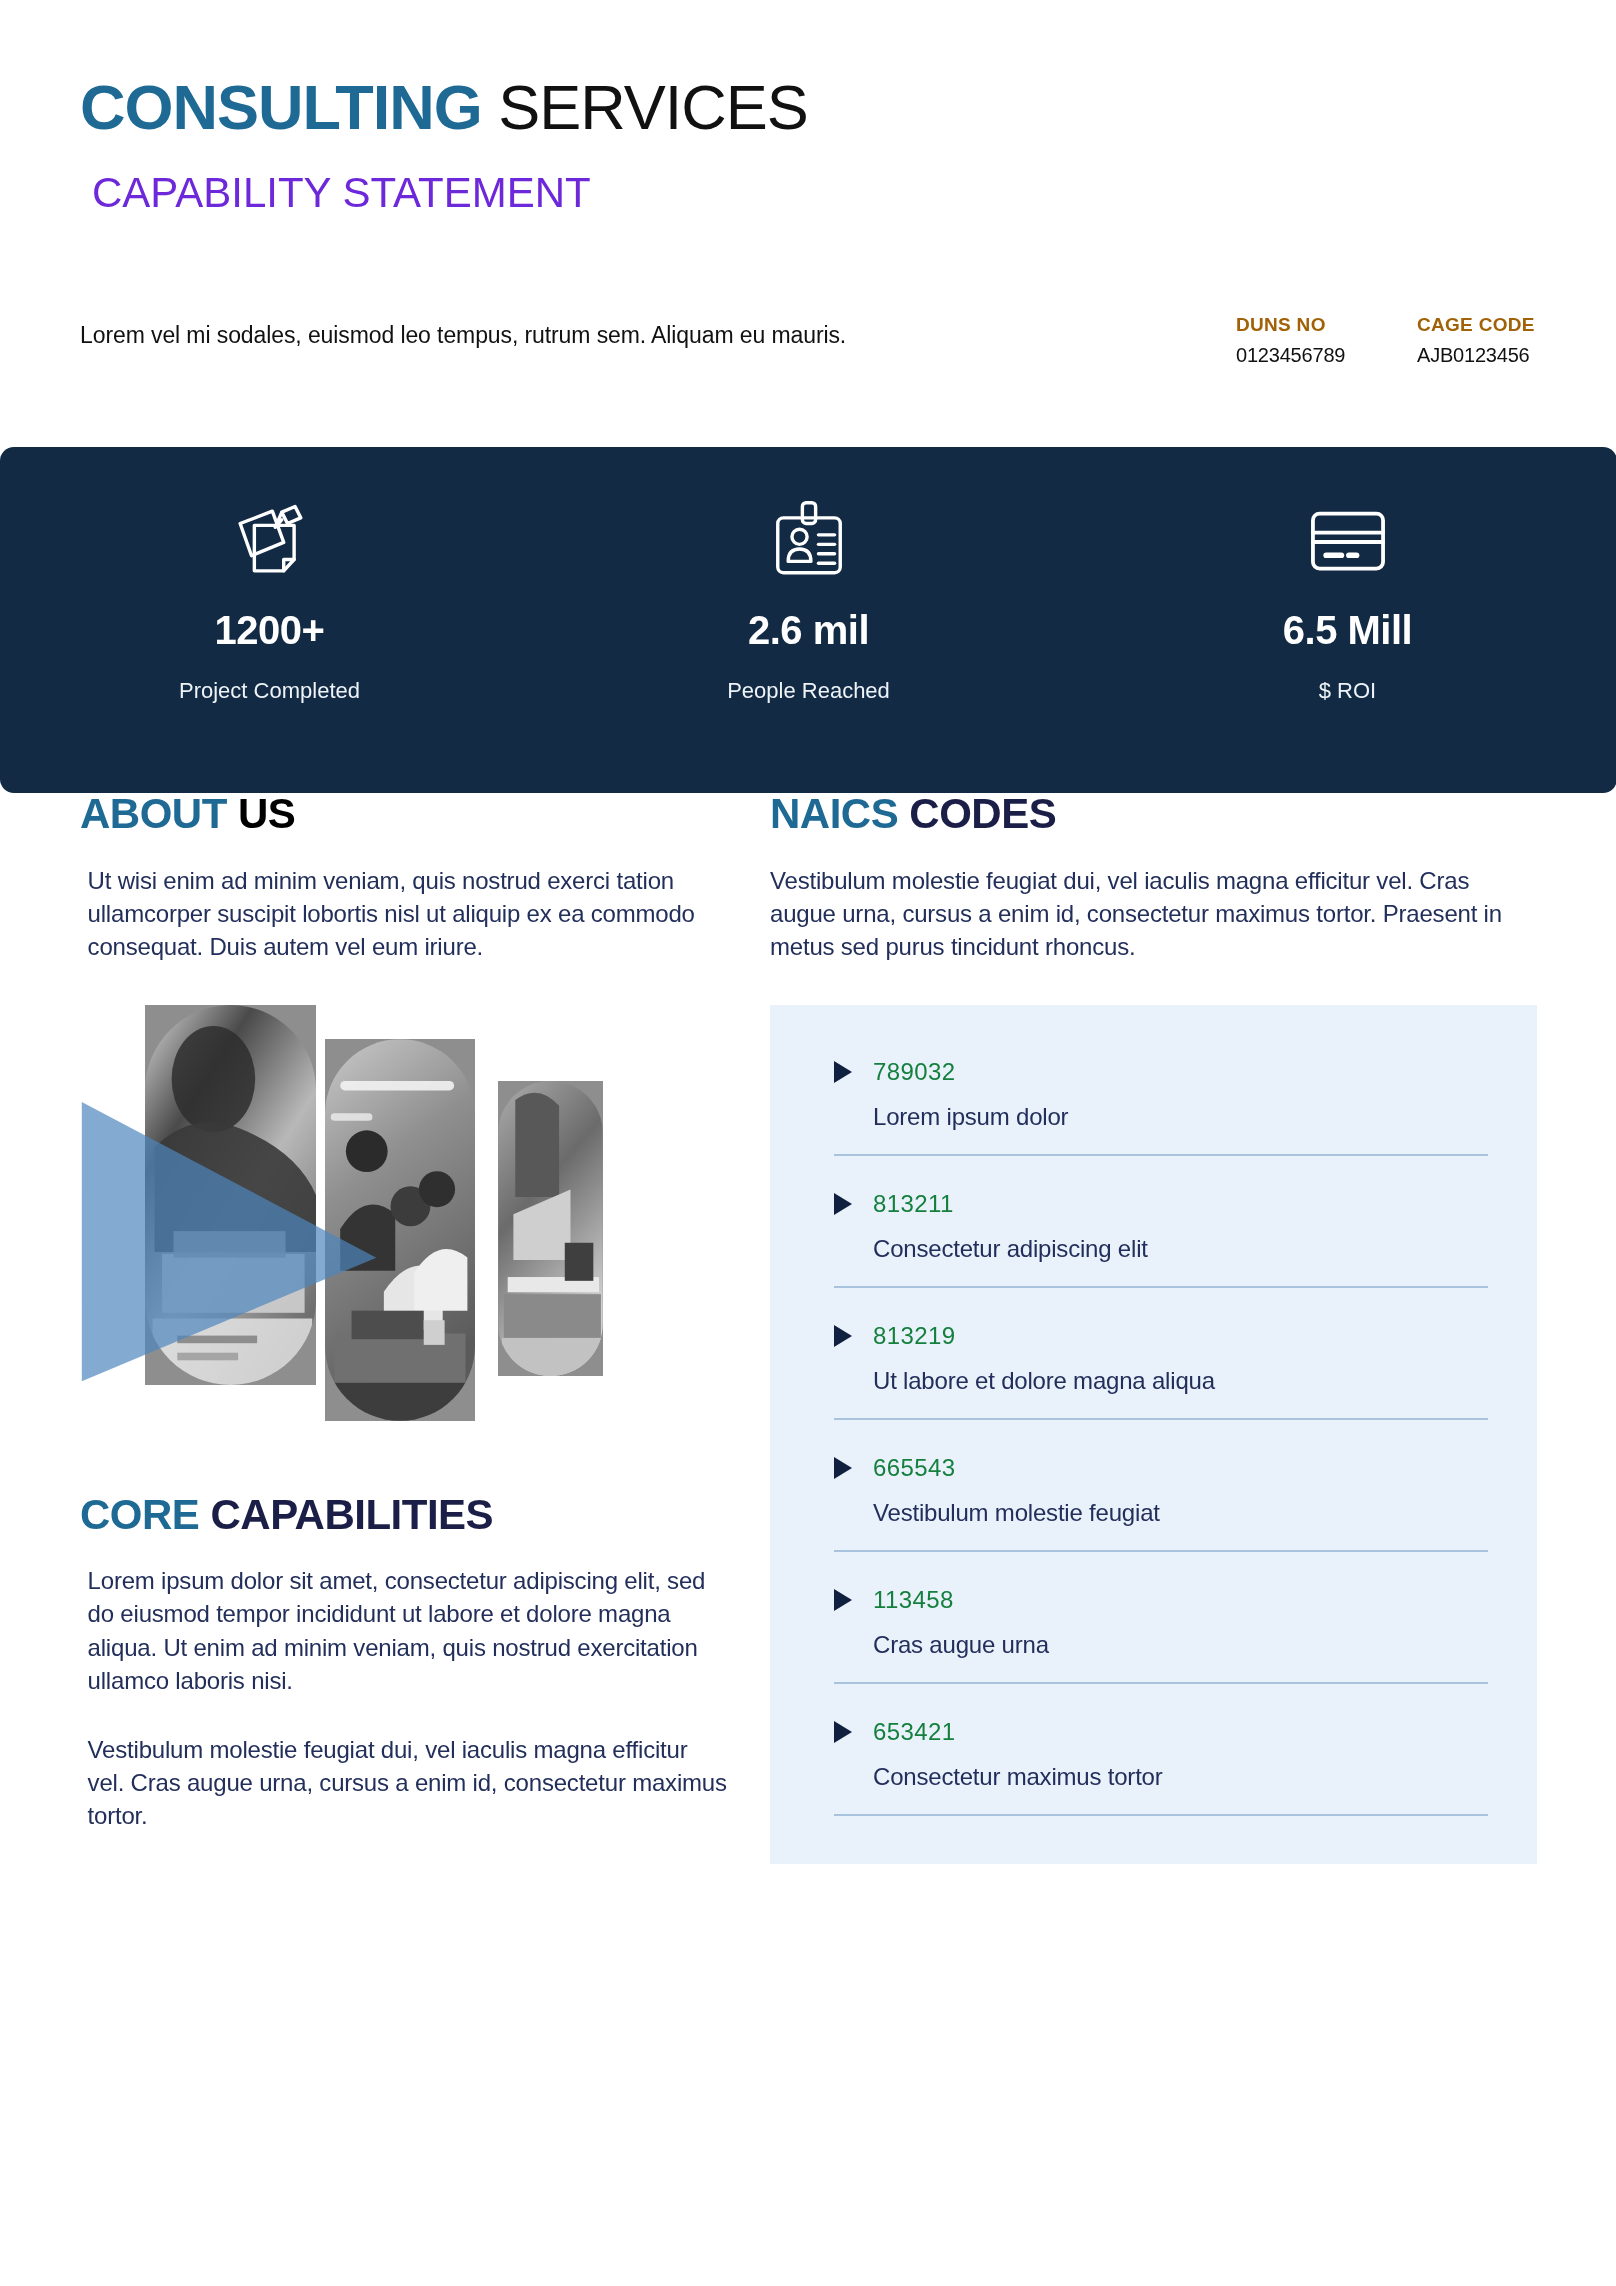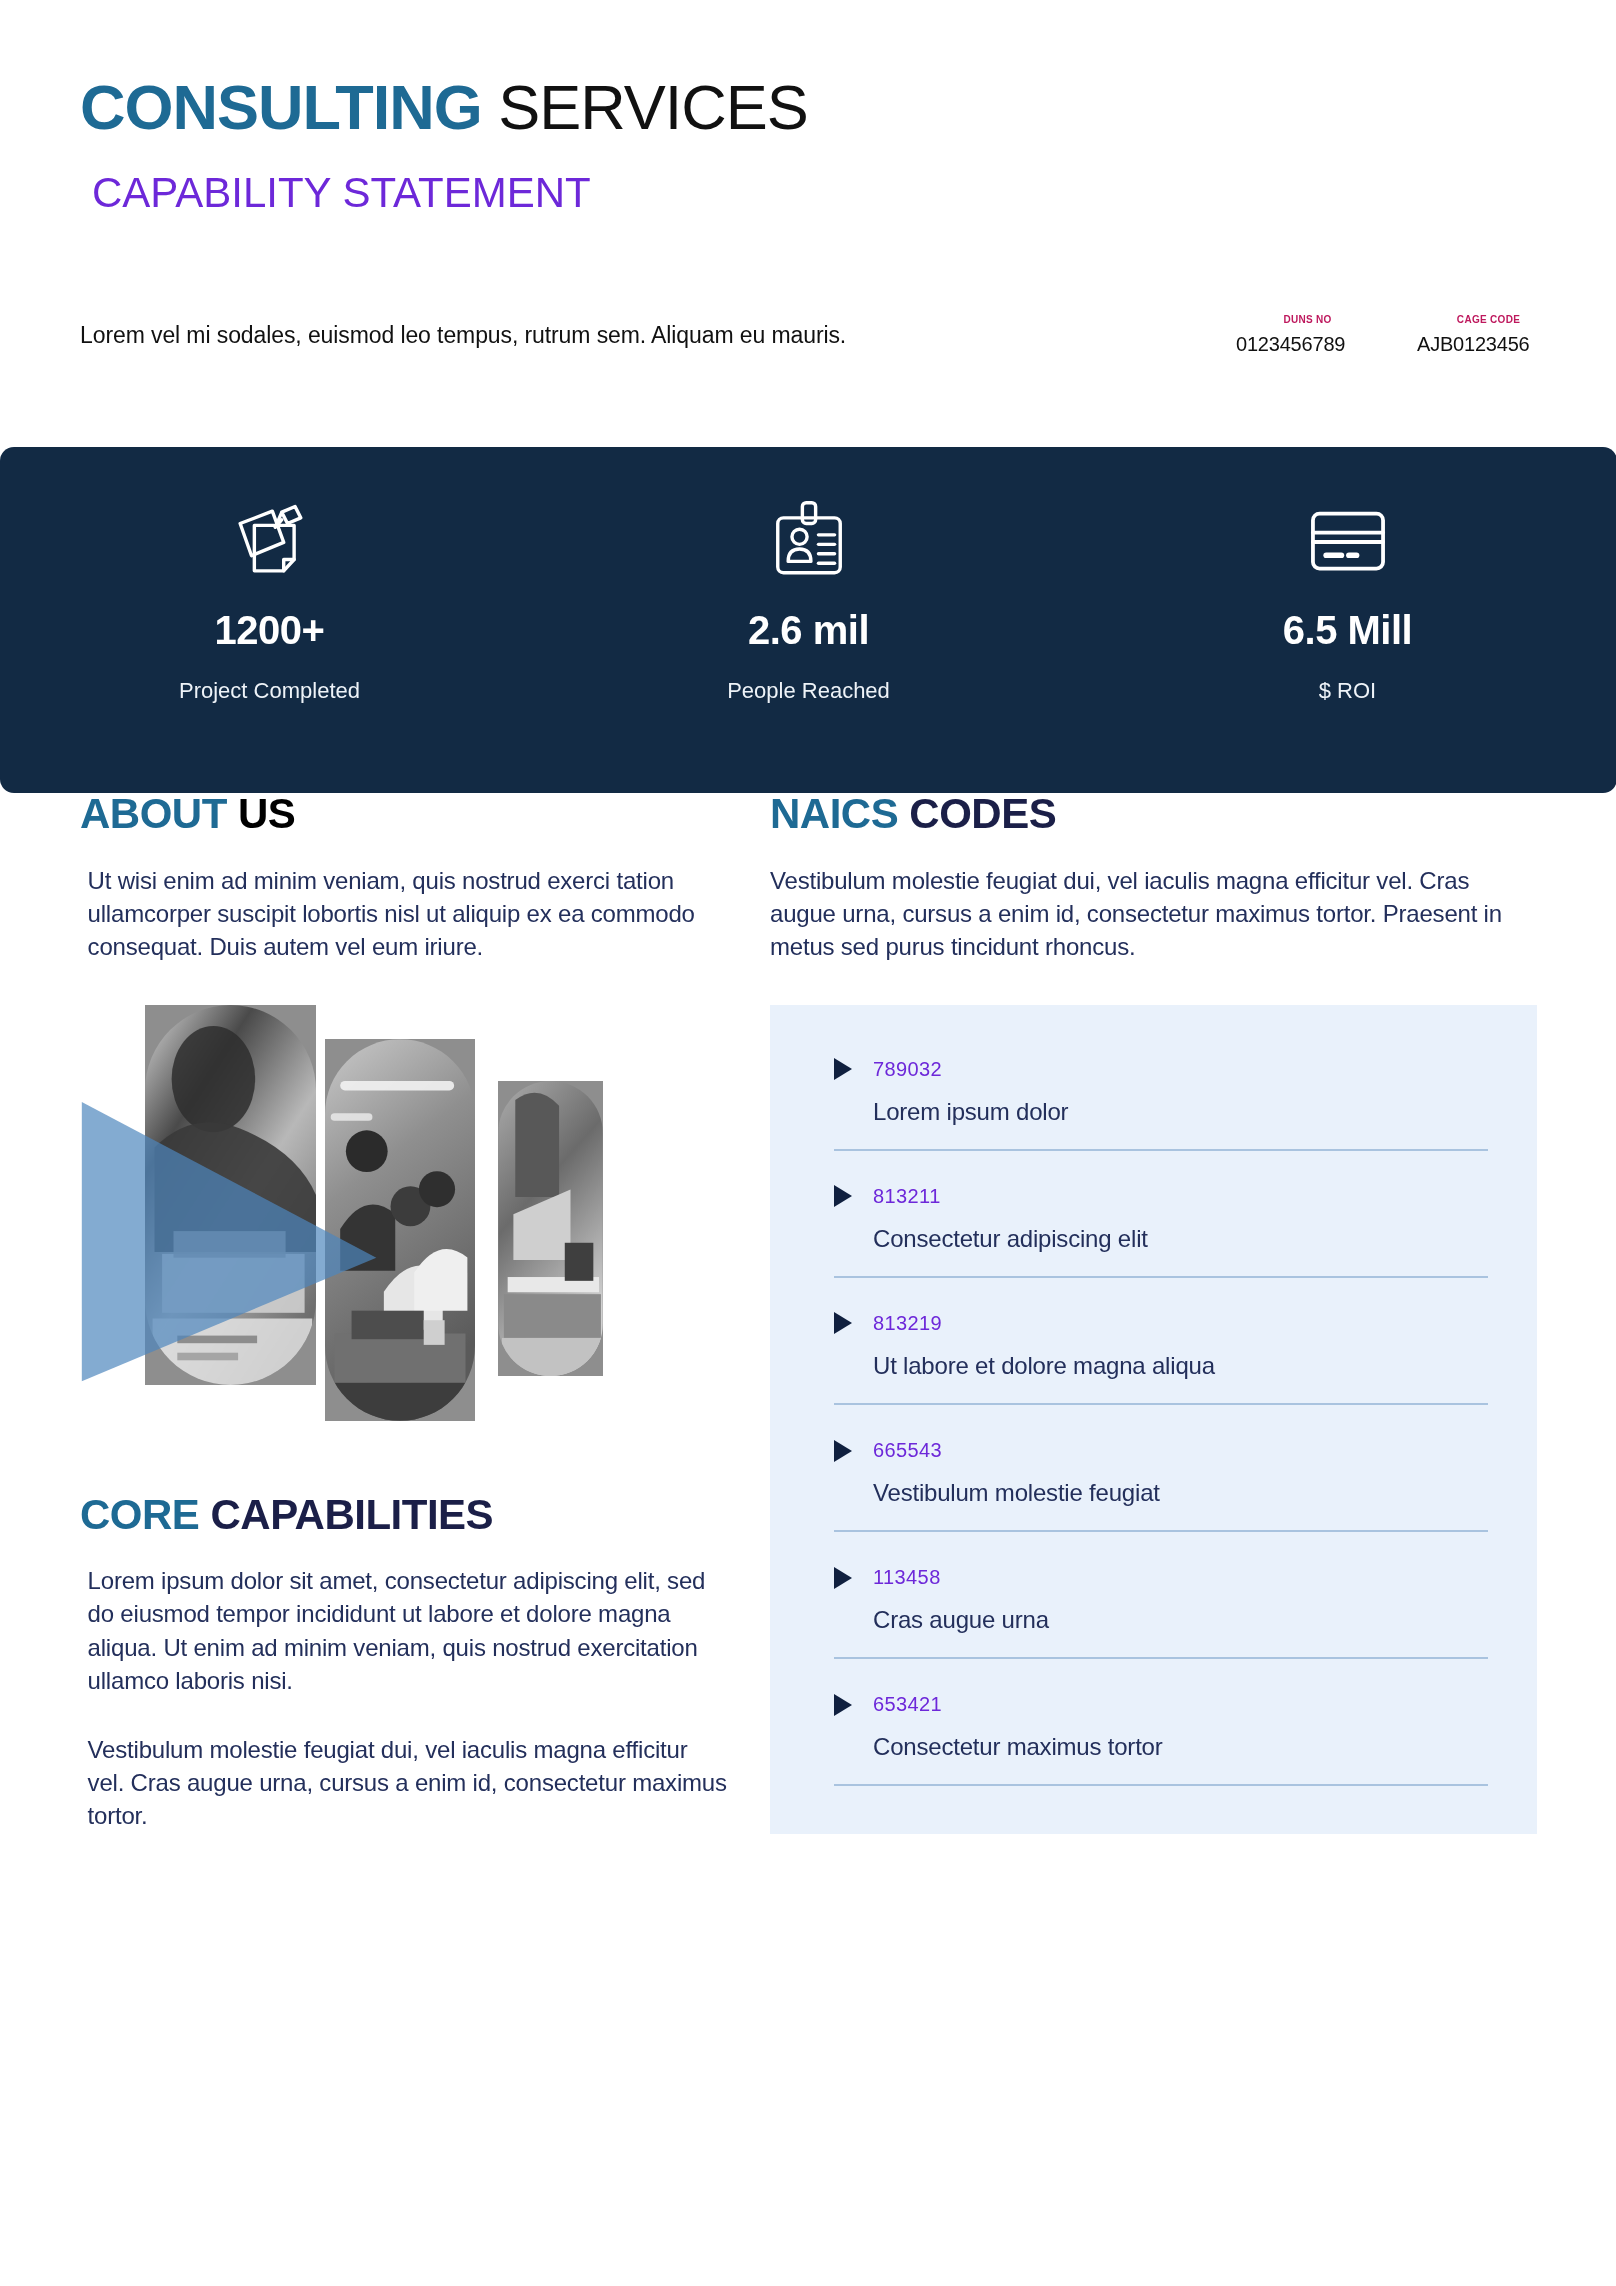--- a/index.html
+++ b/index.html
@@ -78,26 +78,25 @@
 
   .codes {
     position: absolute;
     top: 314px;
     left: 1236px;
     display: flex;
     gap: 38px;
   }
   .code-block { min-width: 143px; }
   .code-label {
-    font-size: 10px;
+    font-size: 19px;
     font-weight: 700;
     letter-spacing: 0.3px;
-    color: #be185d;
+    color: #a16207;
     margin-bottom: 7.6px;
-    text-align: center;
   }
   .code-value {
     font-size: 20px;
     font-weight: 400;
     color: #111111;
     letter-spacing: -0.2px;
   }
 
   
   .stats {
@@ -210,23 +209,23 @@
     padding-left: 15px;
   }
   .caret {
     width: 0; height: 0;
     border-left: 18px solid #10203f;
     border-top: 11.4px solid transparent;
     border-bottom: 11.4px solid transparent;
     flex: 0 0 auto;
   }
   .naics-code {
-    font-size: 20px;
+    font-size: 24px;
     font-weight: 400;
-    color: #6d28d9;
+    color: #15803d;
     letter-spacing: 0.4px;
   }
   .naics-desc {
     margin: 17px 0 0 54px;
     font-size: 24px;
     font-weight: 400;
     color: #232f5b;
     letter-spacing: -0.2px;
   }
   .naics-rule {

